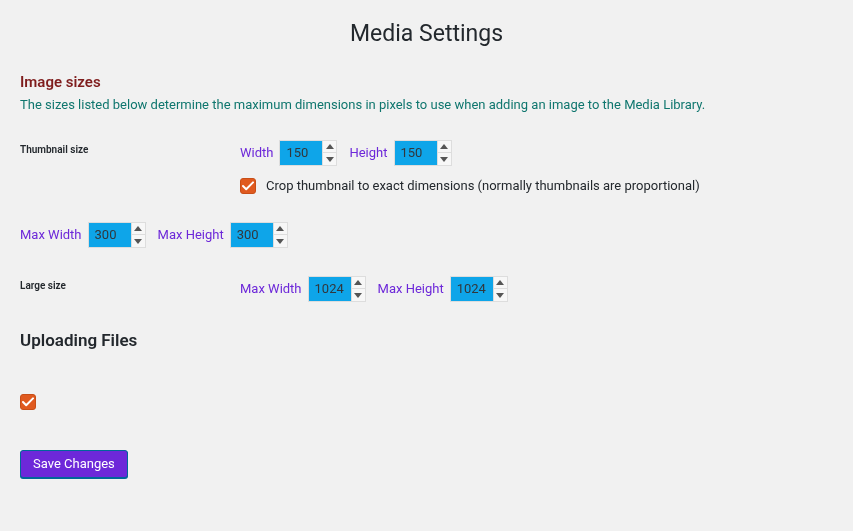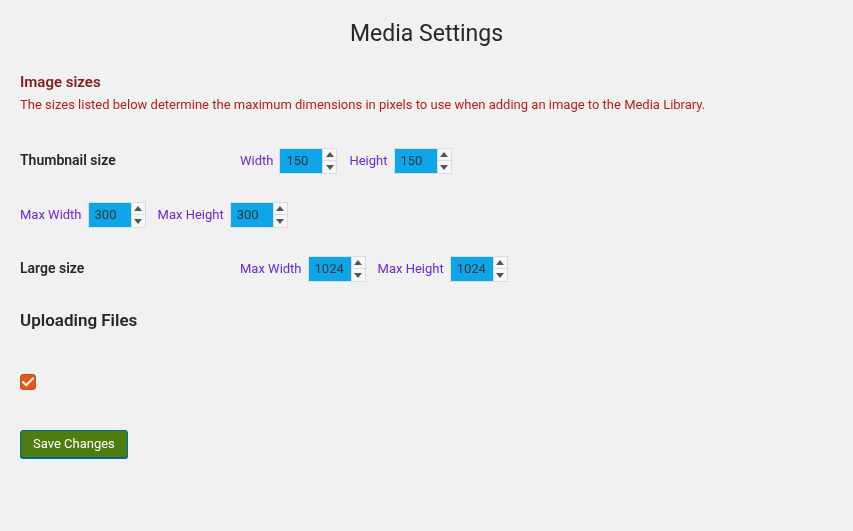--- a/index.html
+++ b/index.html
@@ -23,33 +23,33 @@
     color: #23282d;
     text-align: center;
   }
   h2.section {
     font-size: 15px;
     font-weight: 600;
     margin: 0 0 6px 0;
     color: #7f1d1d;
   }
   p.desc {
-    margin: 0 0 36px 0;
-    font-size: 13px;
-    color: #b91c1c;
+    margin: 0 0 28px 0;
+    font-size: 13px;
+    color: #0f766e;
   }
   .form-row {
     display: flex;
     align-items: flex-start;
     margin-bottom: 28px;
   }
   .form-row .th {
     width: 220px;
     font-weight: 600;
-    font-size: 14px;
+    font-size: 10px;
     color: #23282d;
     padding-top: 4px;
   }
   .form-row .td {
     flex: 1;
   }
   .inline-fields {
     display: flex;
     align-items: center;
     gap: 6px;
@@ -123,21 +123,21 @@
     cursor: pointer;
   }
   h2.uploading {
     font-size: 17px;
     font-weight: 600;
     margin: 12px 0 44px 0;
     color: #23282d;
   }
   .button-primary {
     display: inline-block;
-    background: #4d7c0f;
+    background: #6d28d9;
     border: 1px solid #006799;
     color: #fff;
     font-size: 13px;
     height: 28px;
     line-height: 26px;
     padding: 0 12px;
     border-radius: 3px;
     cursor: pointer;
     text-decoration: none;
     box-shadow: 0 1px 0 #006799;
@@ -186,20 +186,28 @@
               </svg>
             </span>
           <span class="sp">
               <svg viewBox="0 0 8 5">
                 <path d="M0 0 L4 5 L8 0 Z" fill="#555"></path>
               </svg>
             </span>
         </span>
       </span>
     </div>
+    <div class="cb-row">
+      <span class="cb">
+        <svg viewBox="0 0 12 12">
+            <path d="M1 6 L4.2 9.2 L11 2.4" stroke="#fff" stroke-width="2" fill="none" stroke-linecap="round" stroke-linejoin="round"></path>
+          </svg>
+      </span>
+      <span class="cb-label">Crop thumbnail to exact dimensions (normally thumbnails are proportional)</span>
+    </div>
   </div>
 </div>
 
 
 <div class="form-row">
   <div class="td">
     <div class="inline-fields">
       <label class="fld">Max Width</label>
       <span class="num-wrap gap-after-width">
         <input class="num" type="text" value="300" style="">

